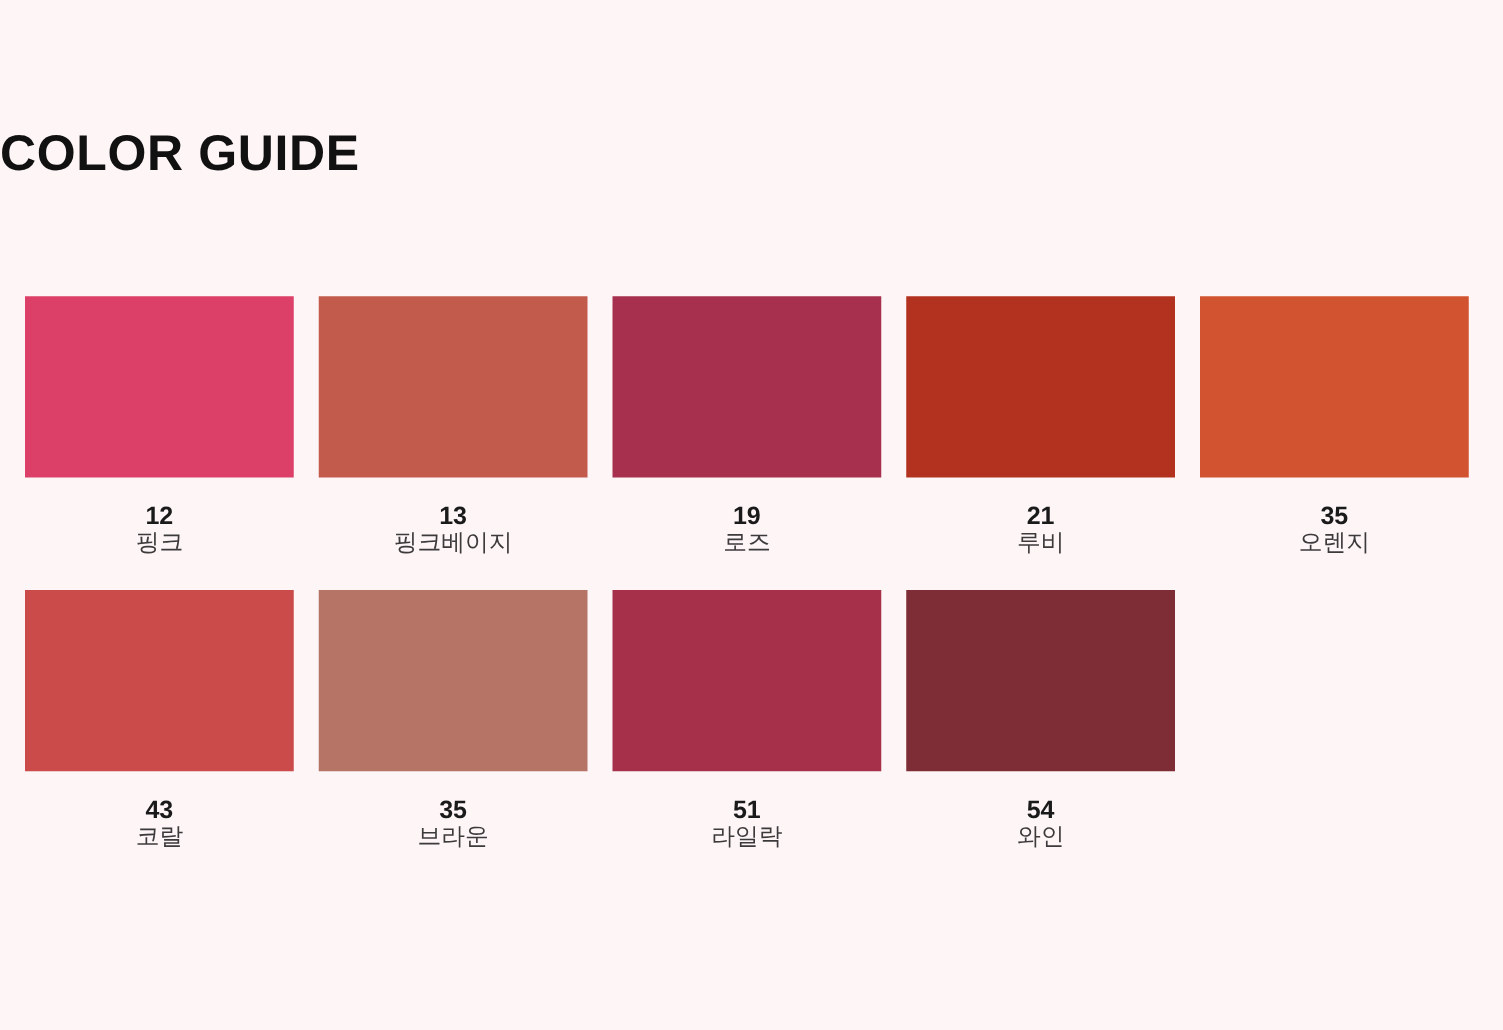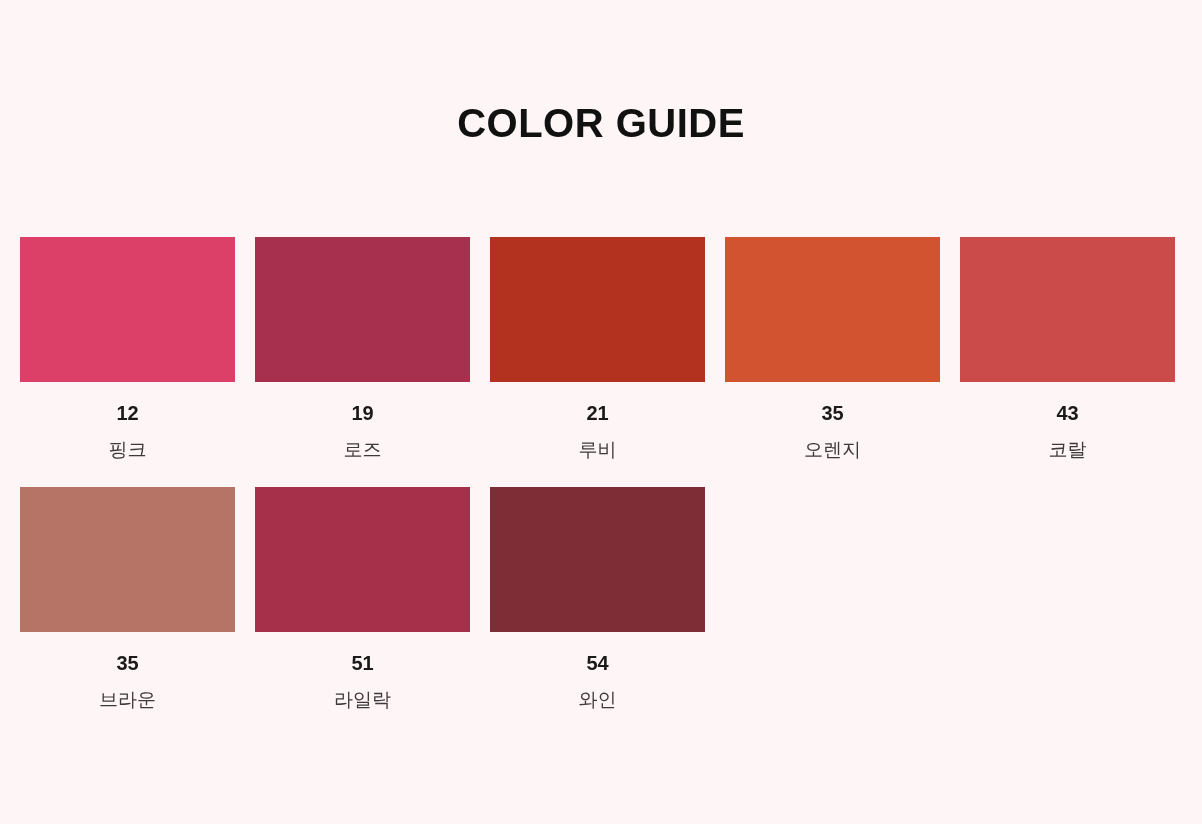--- a/index.html
+++ b/index.html
@@ -19,21 +19,21 @@
     width: 1202px;
     height: 824px;
     box-sizing: border-box;
   }
 
   .page-title {
     position: absolute;
     top: 103px;
     left: 0;
     width: 1202px;
-    text-align: center;
+    text-align: left;
     font-size: 40px;
     font-weight: bold;
     letter-spacing: 0.5px;
     color: #111111;
     line-height: 1;
   }
 
   .swatch-grid {
     position: absolute;
     top: 237px;
@@ -62,21 +62,21 @@
   .swatch-code {
     margin-top: 20px;
     font-size: 20px;
     font-weight: bold;
     color: #1a1a1a;
     line-height: 1.1;
     text-align: center;
   }
 
   .swatch-name {
-    margin-top: 16px;
+    margin-top: 1px;
     font-size: 19px;
     font-weight: normal;
     color: #3d3a3b;
     line-height: 1.1;
     text-align: center;
   }
 </style>
 </head>
 <body style="background-color: rgb(253, 245, 246);">
 
@@ -85,20 +85,25 @@
   <div class="page-title">COLOR GUIDE</div>
 
   <div class="swatch-grid">
 
     <div class="swatch-cell">
       <div class="swatch-chip" style="background-color: rgb(220, 64, 105);"></div>
       <div class="swatch-code">12</div>
       <div class="swatch-name">핑크</div>
     </div>
 
+    <div class="swatch-cell">
+      <div class="swatch-chip" style="background-color: rgb(195, 91, 76);"></div>
+      <div class="swatch-code">13</div>
+      <div class="swatch-name">핑크베이지</div>
+    </div>
 
     <div class="swatch-cell">
       <div class="swatch-chip" style="background-color: rgb(166, 48, 77);"></div>
       <div class="swatch-code">19</div>
       <div class="swatch-name">로즈</div>
     </div>
 
     <div class="swatch-cell">
       <div class="swatch-chip" style="background-color: rgb(179, 50, 31);"></div>
       <div class="swatch-code">21</div>

